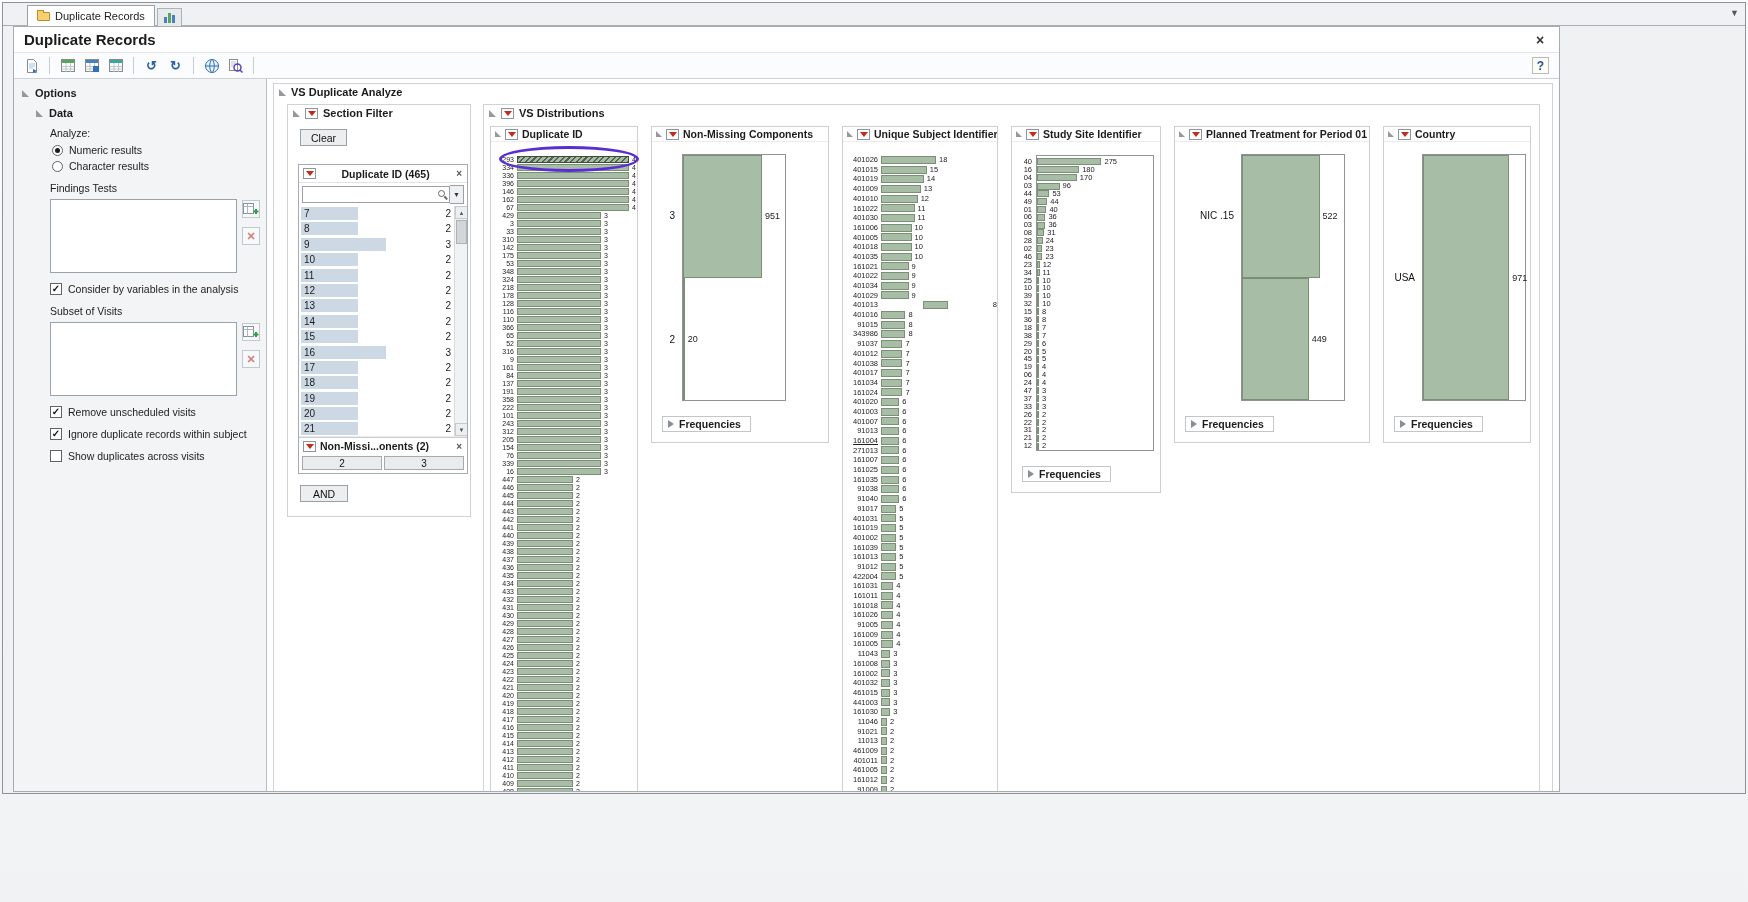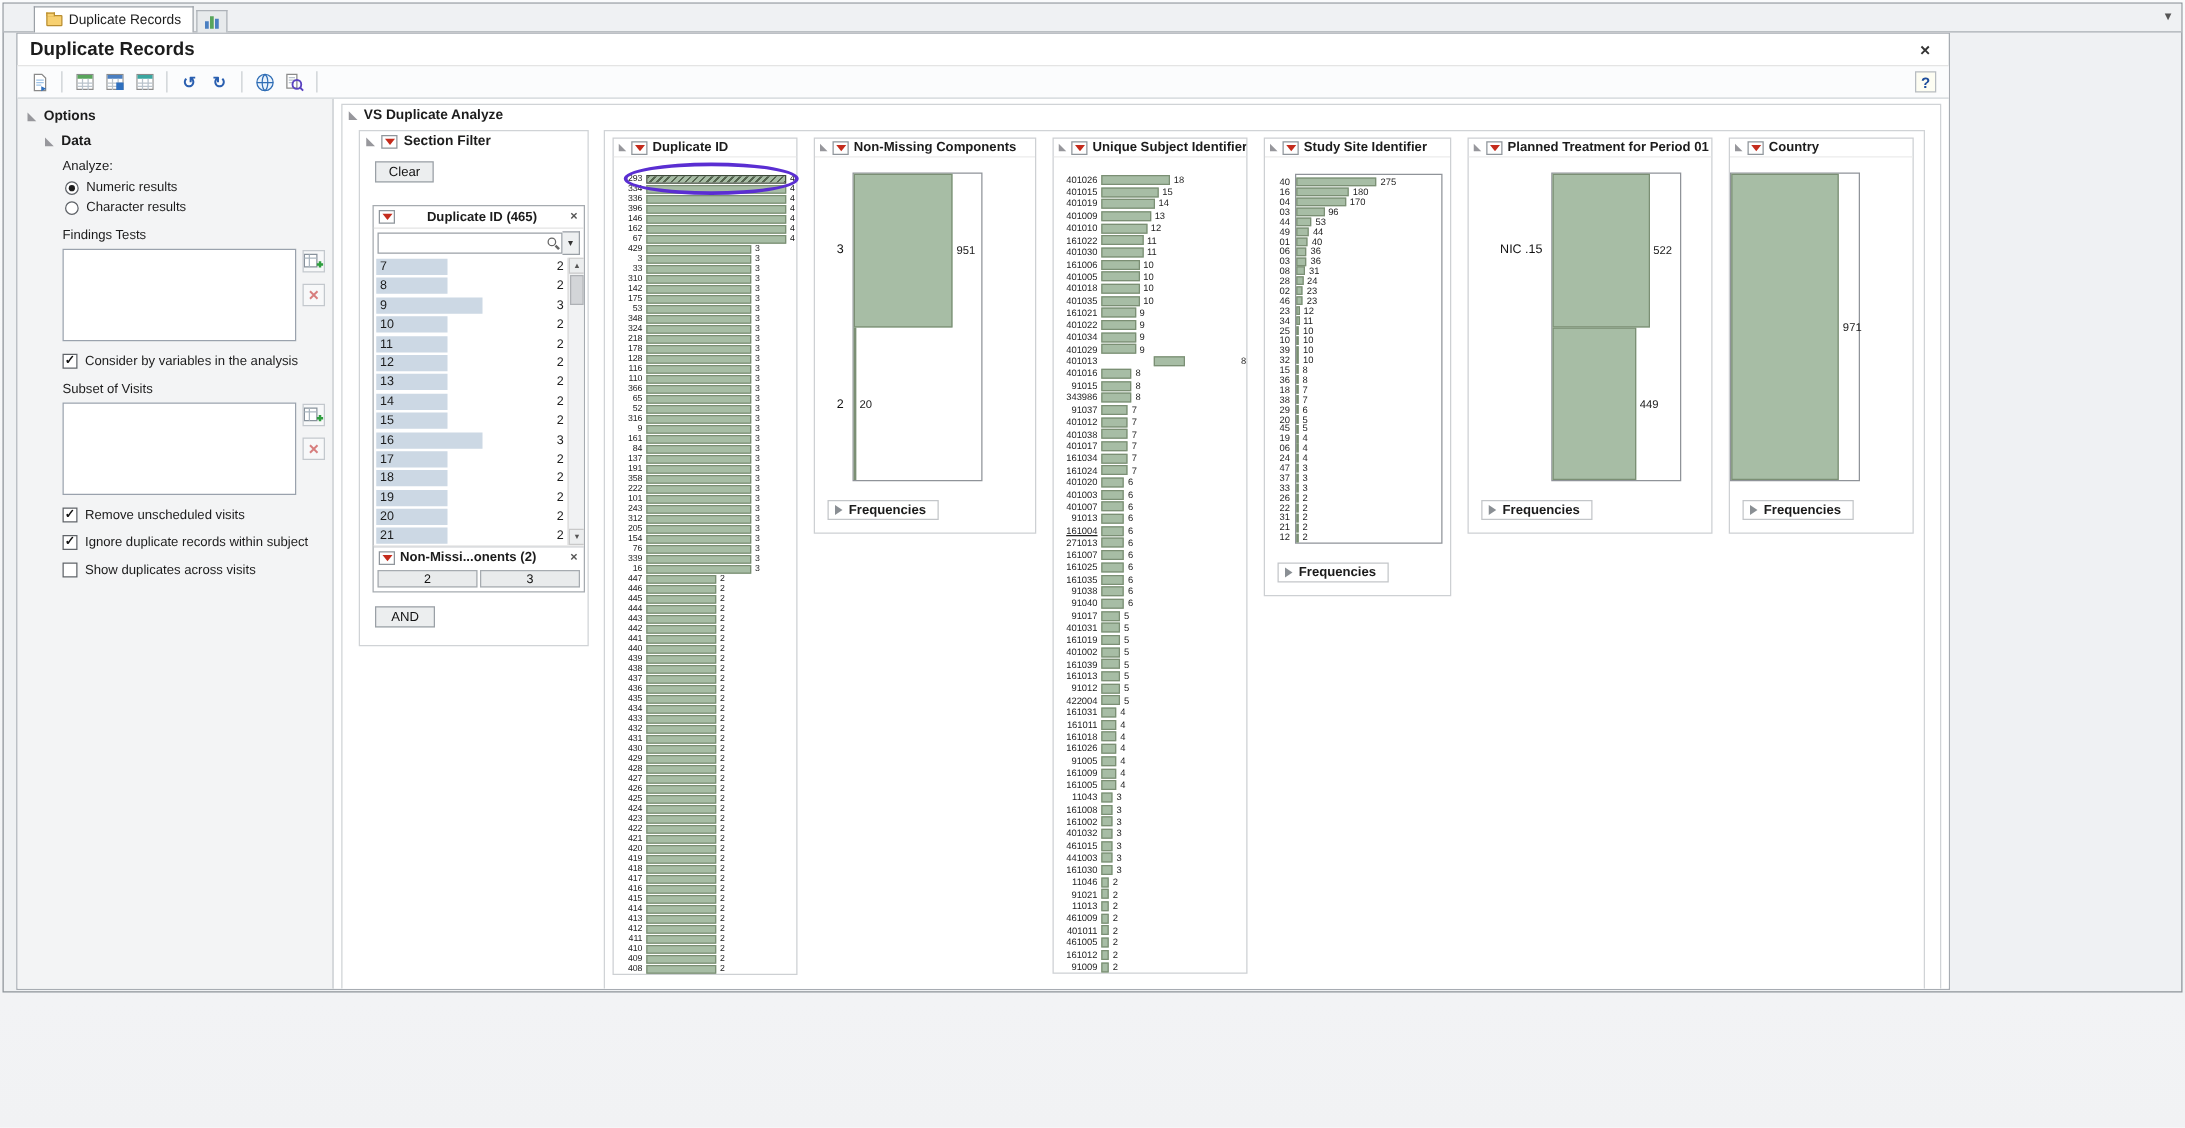--- a/index.html
+++ b/index.html
@@ -384,20 +384,27 @@
                   <div class="fbtns">
                     <button>2</button>
                     <button>3</button>
                   </div>
                 </div>
                 <button class="btn and">AND</button>
               </div>
             </div>
 
             <div class="sec vsd">
+              <div class="sec-head">
+                <span class="disc"></span>
+                <span class="redtri">
+                    <i></i>
+                  </span>
+                <span>VS Distributions</span>
+              </div>
               <div class="vsd-body" id="dist-columns">
                   <div class="dist-col" style="width: 148px;">
                     <div class="dist-head">
                       <span class="disc"></span>
                       <span class="redtri">
                         <i></i>
                       </span>
                       <span class="dtitle">Duplicate ID</span>
                     </div>
                     <div class="dist-body" style="padding-top: 13px;">
@@ -1225,21 +1232,21 @@
                             <span class="lval" style="font-size: 7.5px;">275</span>
                           </div>
                           <div class="lr" style="height: 7.9px;">
                             <div class="lbar" style="width: 42.2069px; height: 7px;"></div>
                             <span class="lval" style="font-size: 7.5px;">180</span>
                           </div>
                           <div class="lr" style="height: 7.9px;">
                             <div class="lbar" style="width: 39.8621px; height: 7px;"></div>
                             <span class="lval" style="font-size: 7.5px;">170</span>
                           </div>
-                          <div class="lr" style="height: 7.9px;">
+                          <div class="lr" style="height: 7.9px; align-items: flex-end;">
                             <div class="lbar" style="width: 22.5103px; height: 7px;"></div>
                             <span class="lval" style="font-size: 7.5px;">96</span>
                           </div>
                           <div class="lr" style="height: 7.9px;">
                             <div class="lbar" style="width: 12.4276px; height: 7px;"></div>
                             <span class="lval" style="font-size: 7.5px;">53</span>
                           </div>
                           <div class="lr" style="height: 7.9px;">
                             <div class="lbar" style="width: 10.3172px; height: 7px;"></div>
                             <span class="lval" style="font-size: 7.5px;">44</span>
@@ -1401,20 +1408,23 @@
                       <span class="freq-lab">Frequencies</span>
                     </div></div>
                   <div class="dist-col" style="width: 148px;"><div class="dist-head">
                       <span class="disc"></span>
                       <span class="redtri">
                         <i></i>
                       </span>
                       <span class="dtitle">Country</span>
                     </div><div class="dist-body" style="padding-top: 12px;">
                       <div class="blk">
+                        <div class="blk-lab-col" style="width: 38px;">
+                          <div class="blab" style="height: 247px; font-size: 10px;">USA</div>
+                        </div>
                         <div class="bbox" style="width: 104px; height: 247px;">
                           <div class="slot" style="height: 247px;">
                             <div class="bbar" style="width: 86.3111px;"></div>
                             <span class="bval" style="left: 89.3111px; font-size: 9px;">971</span>
                           </div>
                         </div>
                       </div>
                     </div><div class="freq">
                       <span class="tri-r"></span>
                       <span class="freq-lab">Frequencies</span>

